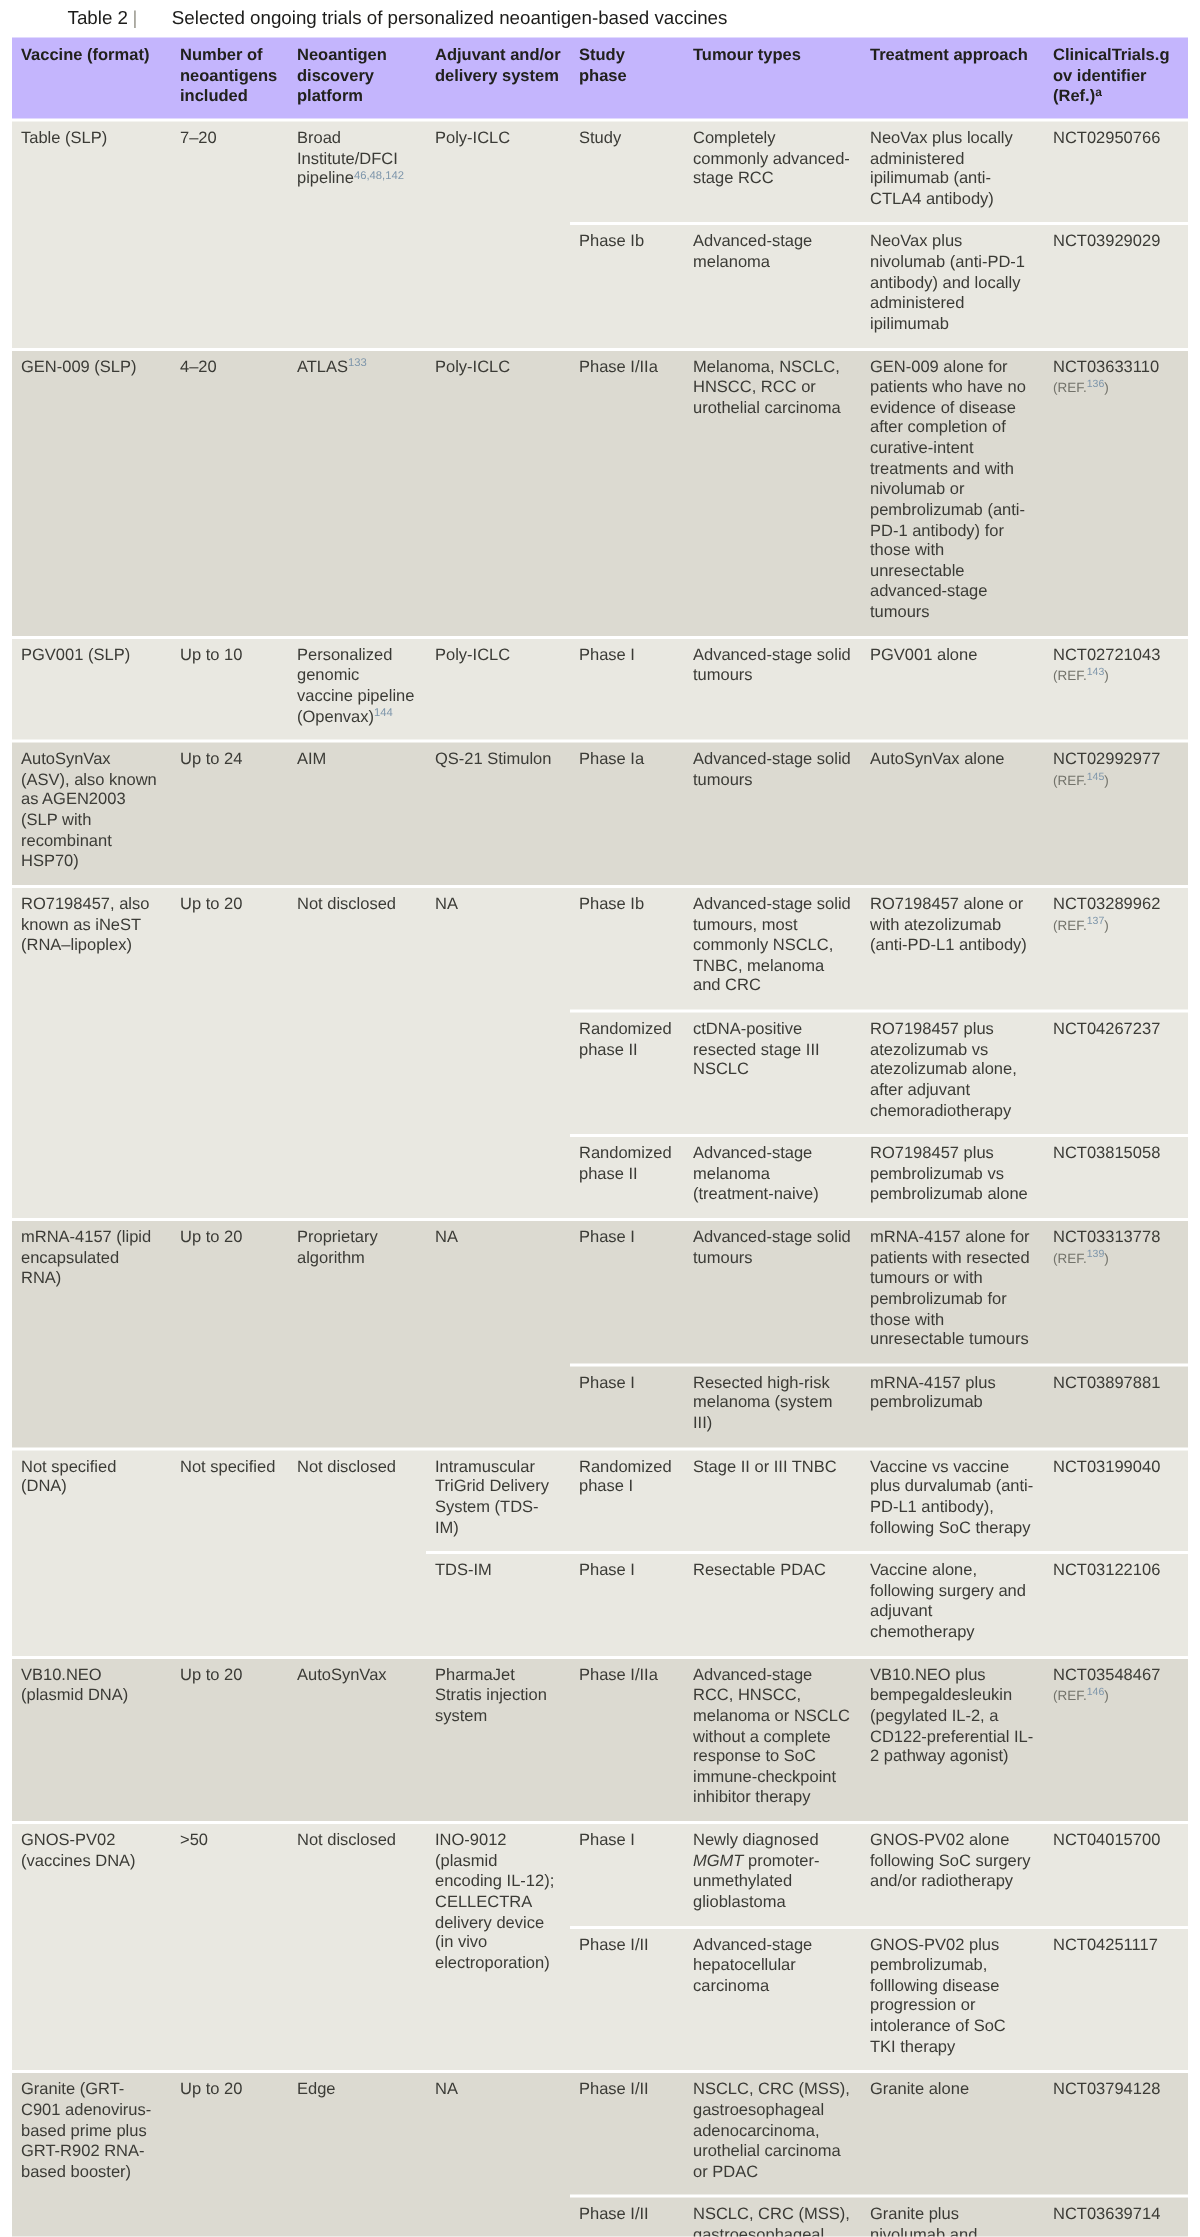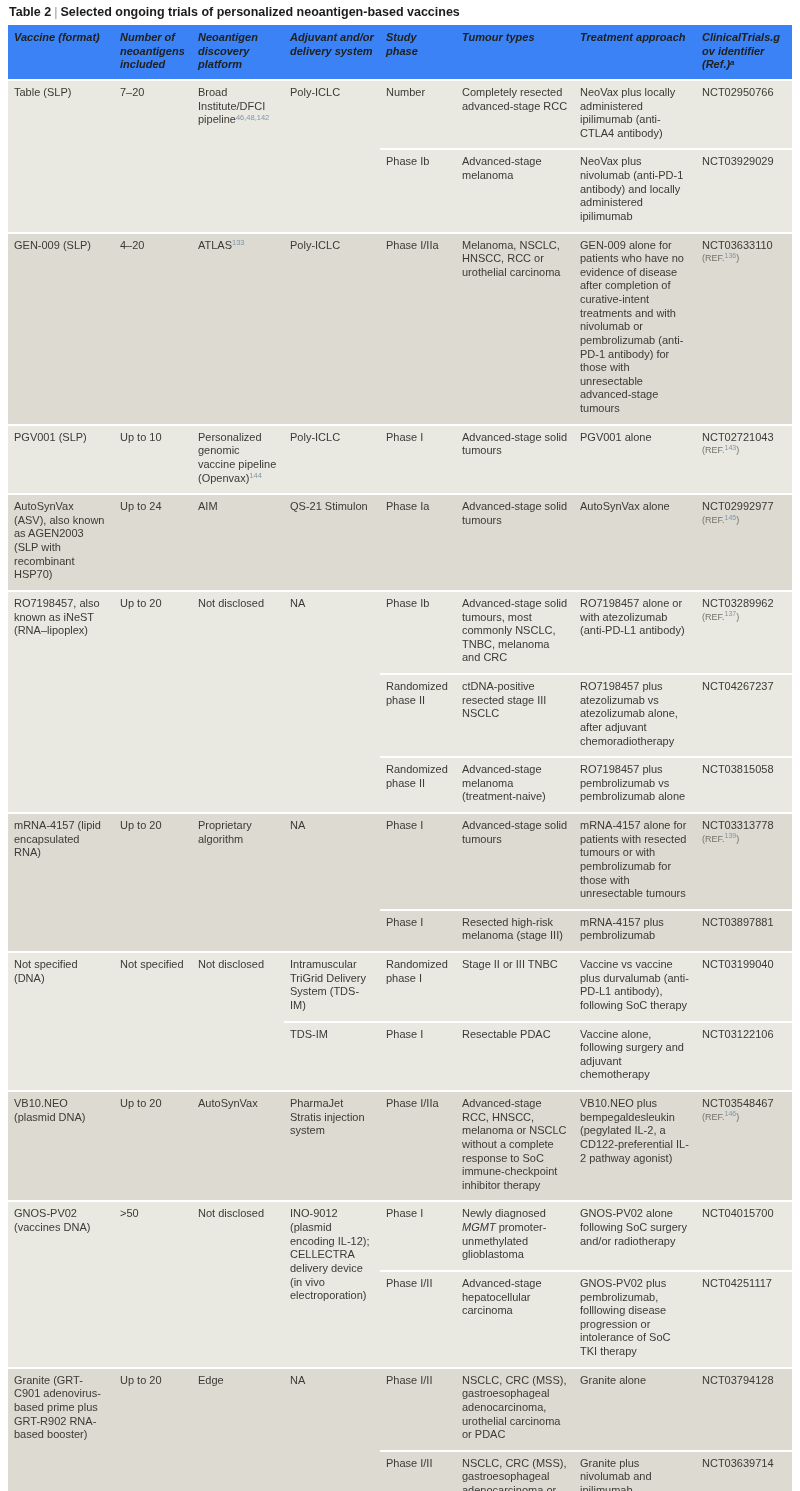--- a/index.html
+++ b/index.html
@@ -12,46 +12,45 @@
     -webkit-font-smoothing: antialiased;
   }
   .table-wrap { padding: 5px 8px 0 8px; }
 
   .table-caption {
     font-size: 12.5px;
     color: #1c1c1a;
     padding: 0 0 5px 1px;
     line-height: 1.2;
   }
-  .caption-label { font-weight: 700; }
+  .caption-label { font-weight: 400; margin-left: 36px; }
   .caption-sep { color: #9a988e; padding: 0 3px; font-weight: 400; }
-  .caption-title { font-weight: 700; }
+  .caption-title { font-weight: 400; margin-left: 20px; }
 
   table.trials {
     border-collapse: collapse;
     table-layout: fixed;
     width: 784px;
     font-size: 11px;
     color: #3b3b36;
   }
   .trials th, .trials td {
     text-align: left;
     vertical-align: top;
     padding: 5px 6px 8px 6px;
     line-height: 1.24;
     overflow-wrap: break-word;
     word-wrap: break-word;
   }
   .trials thead th {
-    background: #3b82f6;
+    background: #c4b5fd;
     color: #21211d;
     font-weight: 700;
     padding-top: 6px;
     padding-bottom: 7px;
-    font-style: italic;
   }
   .trials thead th.col-nct { overflow-wrap: anywhere; }
 
   tr.row-light td { background: #e9e8e1; }
   tr.row-dark  td { background: #dcdad1; margin-left: 28px; }
 
   td.group-start { border-top: 2px solid #ffffff; }
   td.sub-start   { border-top: 2px solid #ffffff; }
 
   sup.ref-blue {
@@ -108,22 +107,22 @@
           <th>Treatment approach</th>
           <th class="col-nct">ClinicalTrials.gov identifier (Ref.)<sup class="hdr-sup">a</sup></th>
         </tr>
     </thead>
     <tbody>
         <tr class="row-light">
           <td rowspan="2" class="group-start">Table (SLP)</td>
           <td rowspan="2" class="group-start">7–20</td>
           <td rowspan="2" class="group-start">Broad Institute/DFCI pipeline<sup class="ref-blue">46,48,142</sup></td>
           <td rowspan="2" class="group-start">Poly-ICLC</td>
-          <td class="group-start">Number</td>
-          <td class="group-start">Completely resected advanced-stage RCC</td>
+          <td class="group-start">Study</td>
+          <td class="group-start">Completely commonly advanced-stage RCC</td>
           <td class="group-start">NeoVax plus locally administered ipilimumab (anti-CTLA4 antibody)</td>
           <td class="group-start"><span class="nct-id">NCT02950766</span></td>
         </tr>
         <tr class="row-light">
           <td class="sub-start">Phase Ib</td>
           <td class="sub-start">Advanced-stage melanoma</td>
           <td class="sub-start">NeoVax plus nivolumab (anti-PD-1 antibody) and locally administered ipilimumab</td>
           <td class="sub-start"><span class="nct-id">NCT03929029</span></td>
         </tr>
         <tr class="row-dark">
@@ -183,21 +182,21 @@
           <td rowspan="2" class="group-start">Up to 20</td>
           <td rowspan="2" class="group-start">Proprietary algorithm</td>
           <td rowspan="2" class="group-start">NA</td>
           <td class="group-start">Phase I</td>
           <td class="group-start">Advanced-stage solid tumours</td>
           <td class="group-start">mRNA-4157 alone for patients with resected tumours or with pembrolizumab for those with unresectable tumours</td>
           <td class="group-start"><span class="nct-id">NCT03313778</span><div class="ref-note">(REF.<sup class="ref-blue">139</sup>)</div></td>
         </tr>
         <tr class="row-dark">
           <td class="sub-start">Phase I</td>
-          <td class="sub-start">Resected high-risk melanoma (stage III)</td>
+          <td class="sub-start">Resected high-risk melanoma (system III)</td>
           <td class="sub-start">mRNA-4157 plus pembrolizumab</td>
           <td class="sub-start"><span class="nct-id">NCT03897881</span></td>
         </tr>
         <tr class="row-light">
           <td rowspan="2" class="group-start">Not specified (DNA)</td>
           <td rowspan="2" class="group-start">Not specified</td>
           <td rowspan="2" class="group-start">Not disclosed</td>
           <td class="group-start">Intramuscular TriGrid Delivery System (TDS-IM)</td>
           <td class="group-start">Randomized phase I</td>
           <td class="group-start">Stage II or III TNBC</td>

